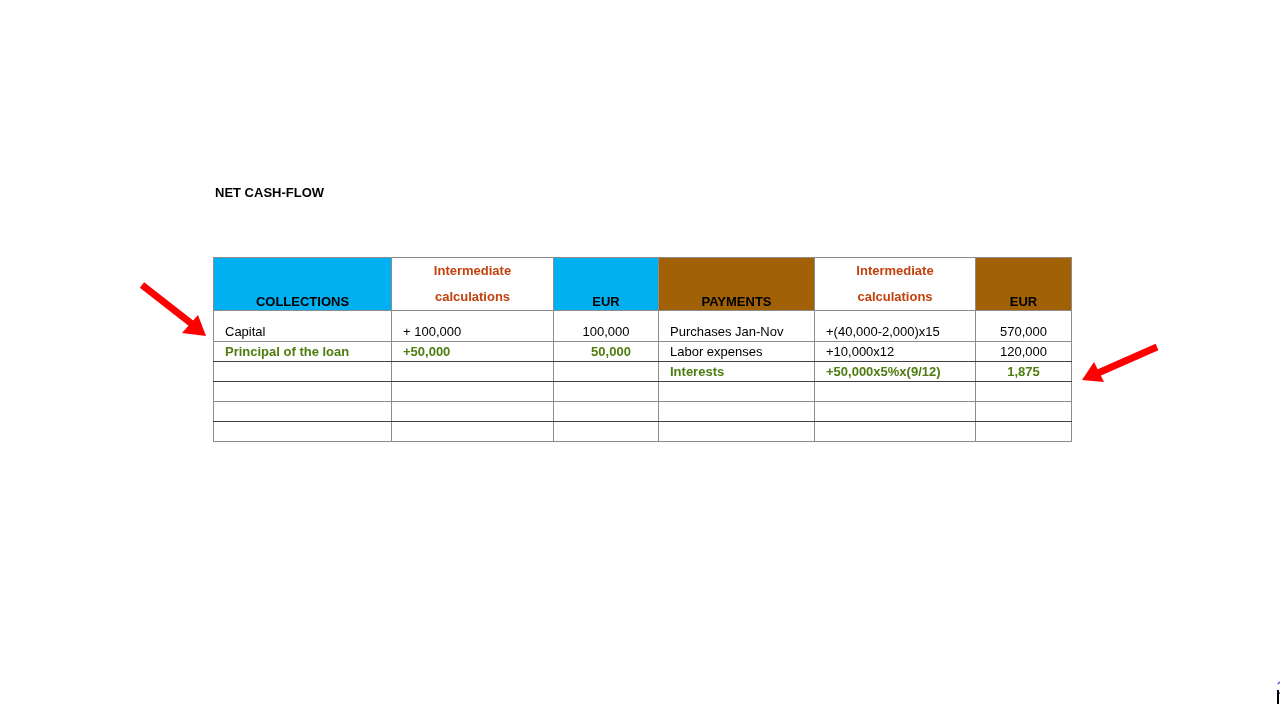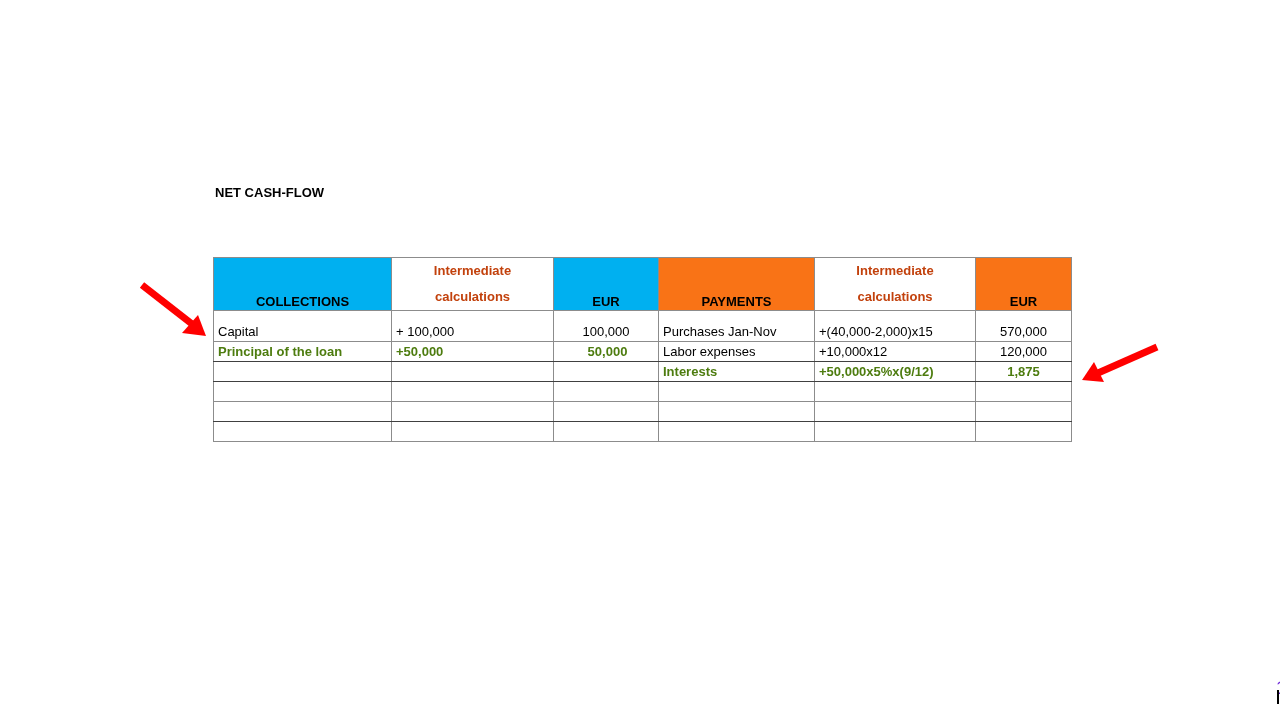--- a/index.html
+++ b/index.html
@@ -1,28 +1,28 @@
 <!DOCTYPE html>
 <html><head>
 <meta charset="utf-8">
 <style>
   html, body { margin:0; padding:0; }
   body { width:1280px; height:720px; background:#ffffff; position:relative; overflow:hidden;
          font-family:"Liberation Sans", sans-serif; color:#000; }
   .title { position:absolute; left:215px; top:185px; font-size:13px; font-weight:bold; }
   table.cf { position:absolute; left:213px; top:257px; border-collapse:collapse; table-layout:fixed;
              font-size:13px; }
-  table.cf td { border:1px solid #8c8c8c; padding:0 4px; white-space:nowrap; overflow:hidden; }
+  table.cf td { border:1px solid #8c8c8c; padding:0 11px; white-space:nowrap; overflow:hidden; }
   table.cf tr.hdr td { height:38px; vertical-align:bottom; text-align:center; font-weight:bold; padding-bottom:1px; }
   table.cf tr.hdr td.inter { color:#c2410c; line-height:26px; }
   table.cf tr.row td { height:19px; line-height:19px; }
   table.cf tr.row.first td { height:30px; vertical-align:bottom; }
   table.cf tr.total td { height:19px; line-height:19px; font-weight:bold; padding-left:1px; }
   .blue { background:#00b0f0; }
-  .orange { background:#f97316; }
+  .orange { background:#a16207; }
   .num { text-align:center; }
   .red { color:#4d7c0f; font-weight:bold; }
   .border-dark { border-bottom-color:#404040 !important; }
   .arrow { position:absolute; }
   .pagenum { position:absolute; left:1276px; top:678px; font-size:18px; color:#6d28d9; }
   .cursor-mark { position:absolute; left:1277px; top:690px; width:2px; height:14px; background:#000; }
 </style>
 </head>
 <body>
 

